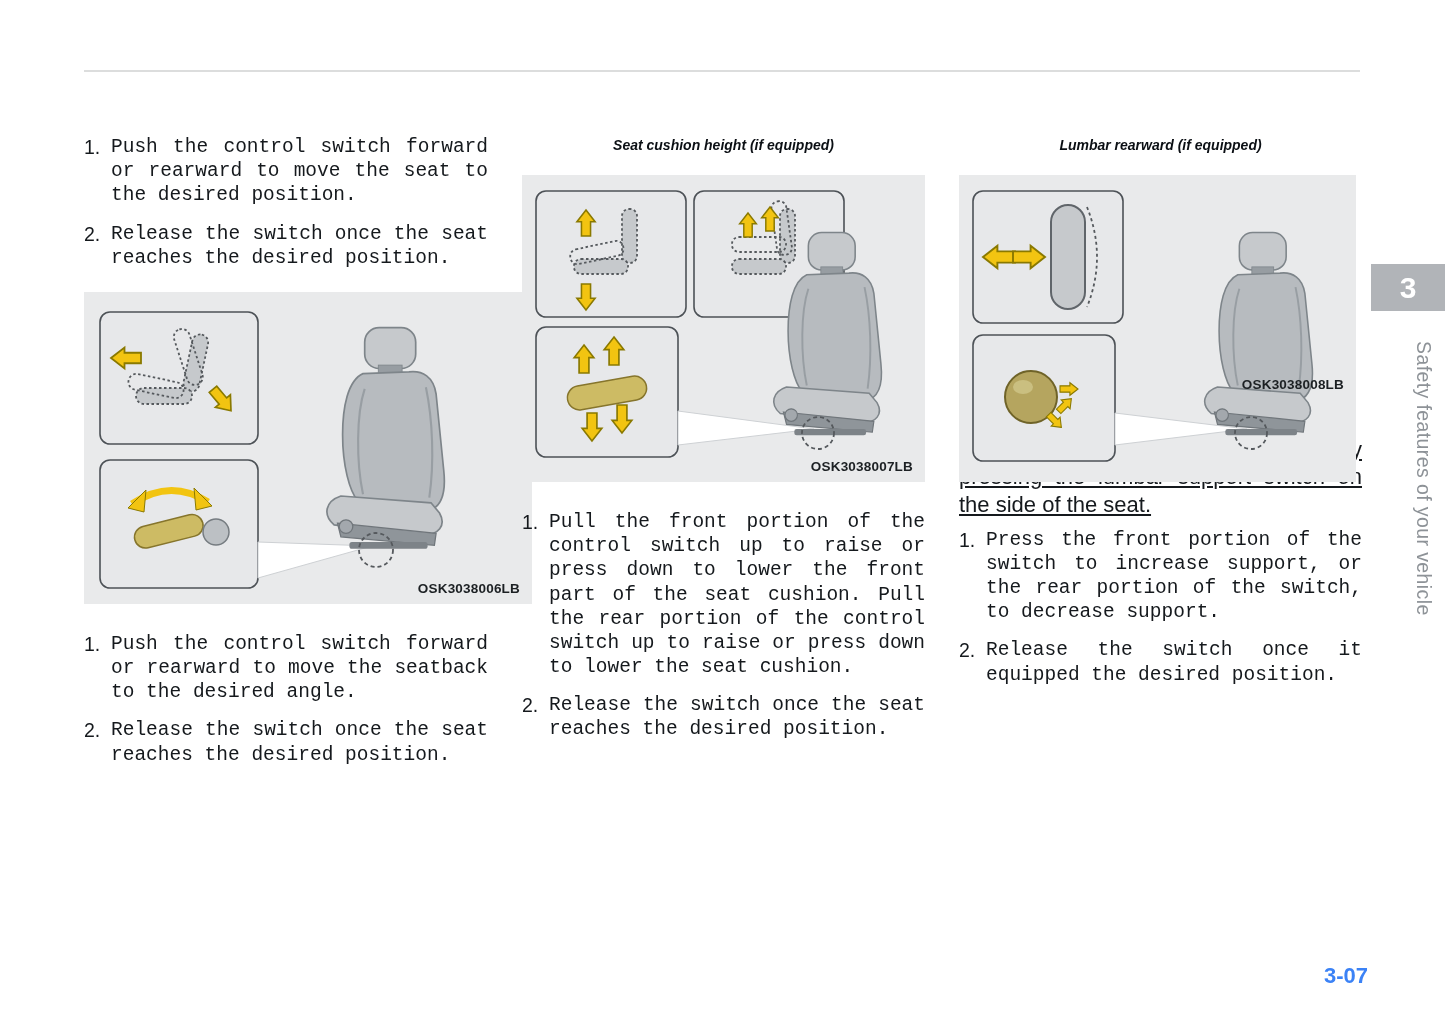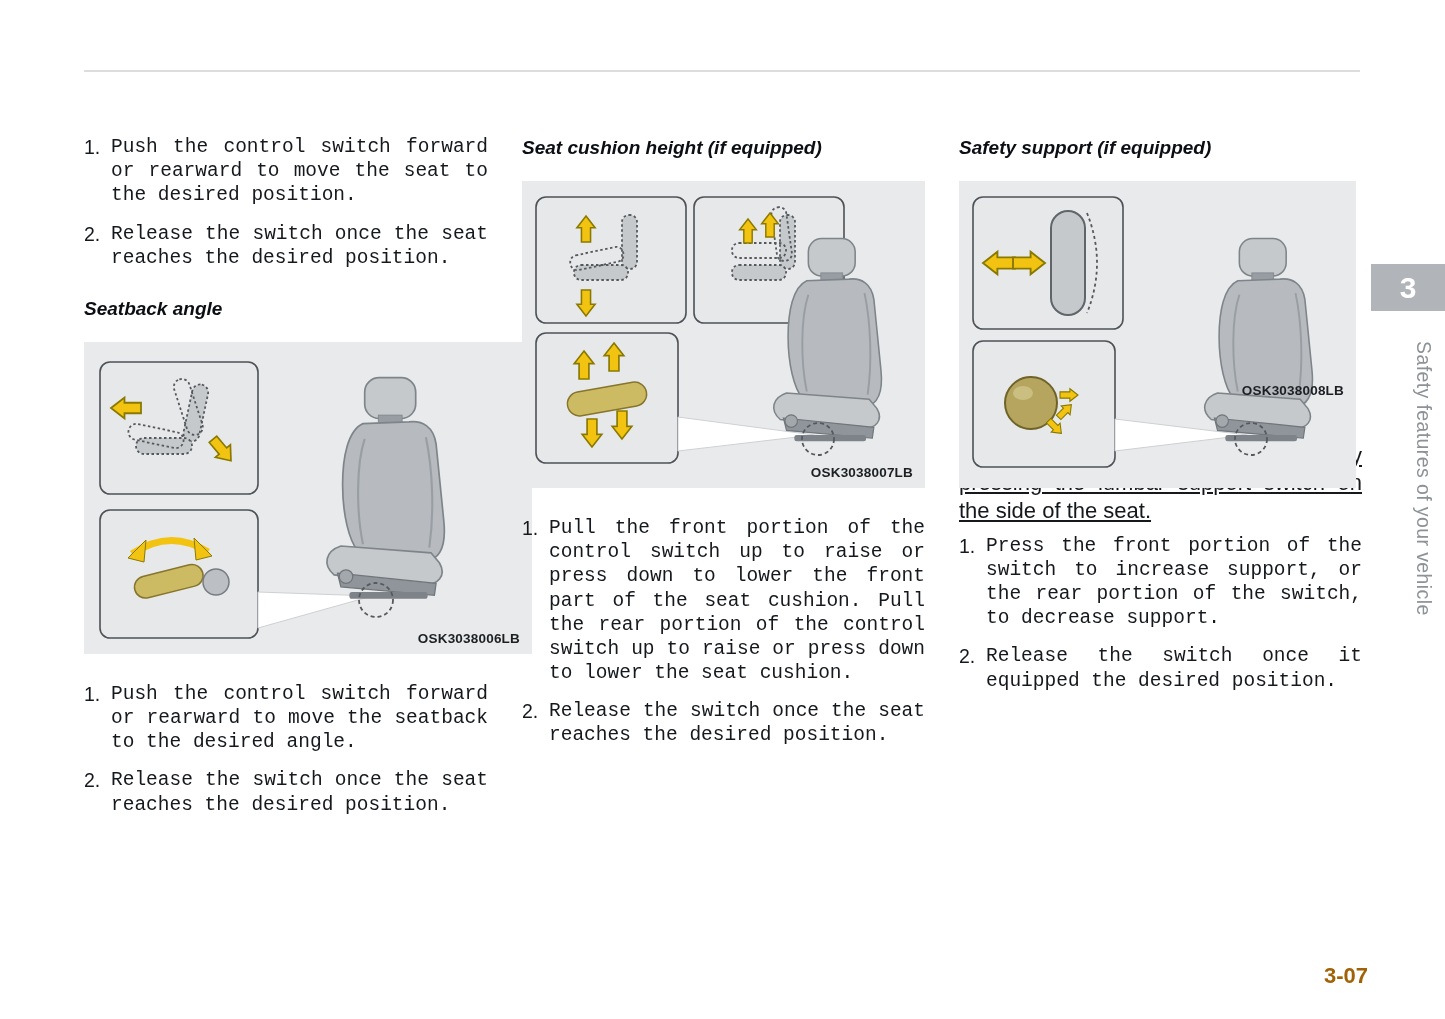--- a/index.html
+++ b/index.html
@@ -18,22 +18,22 @@
   #col1 { left:84px;  width:404px; }
   #col2 { left:522px; width:403px; }
   #col3 { left:959px; width:403px; }
 
   .num-list { display:flex; flex-direction:column; gap:14px; }
   .li { display:flex; font-size:19.5px; line-height:1.24; }
   .li .num { flex:0 0 27px; }
   .li .txt { flex:1; text-align:justify;font-family:Liberation Mono, monospace; }
 
   h2.sec {
-    font-style:italic; font-weight:bold; font-size:19px;
-    color:#0b0f14; margin-top:28px;
+    font-style:italic; font-weight:bold; font-size:14px;
+    color:#0b0f14; margin-top:28px;text-align:center;
   }
   .col h2.first { margin-top:2px; }
 
   .fig {
     position:relative; background:#e9eaeb; margin-top:22px;
   }
   .fig svg { display:block; }
   .cap {
     position:absolute; right:12px; bottom:8px;
     font-size:13.5px; font-weight:bold; color:#1c2023;
@@ -50,21 +50,21 @@
     display:flex; align-items:center; justify-content:center;
   }
   .vlabel {
     position:absolute; right:10px; top:341px;
     writing-mode:vertical-rl;
     font-size:19.5px; color:#8d9297; letter-spacing:.4px;
     white-space:nowrap;
   }
   .pageno {
     position:absolute; right:77px; bottom:30px;
-    font-size:22px; font-weight:bold; color:#a16207;
+    font-size:22px; font-weight:bold; color:#3b82f6;
   }
 </style>
 </head>
 <body>
 
 <svg width="0" height="0" style="position:absolute" aria-hidden="true">
   <defs>
     <g id="arrow">
       <polygon points="0,-10 7,-1 3.5,-1 3.5,10 -3.5,10 -3.5,-1 -7,-1" fill="#f2c411" stroke="#8a7900" stroke-width="1.2"></polygon>
     </g>
@@ -90,21 +90,20 @@
     <div class="li">
       <span class="num">1.</span>
       <span class="txt">Push the control switch forward or rearward to move the seat to the desired position.</span>
     </div>
     <div class="li">
       <span class="num">2.</span>
       <span class="txt">Release the switch once the seat reaches the desired position.</span>
     </div>
   </div>
 
-  <h2 class="sec">Seatback angle</h2>
 
   <div class="fig" style="width:448px;height:312px;">
     <svg width="404" height="312" viewBox="0 0 404 312">
       <rect width="404" height="312" fill="#e9eaeb"></rect>
 
       <rect x="16" y="20" width="158" height="132" rx="10" fill="#e7e8ea" stroke="#4d5257" stroke-width="1.6"></rect>
       <g stroke="#55595d" stroke-width="1.8" stroke-dasharray="2.5 2.5">
         <rect x="104" y="42" width="16" height="58" rx="8" fill="#c6c9cc" transform="rotate(12 112 70)"></rect>
         <rect x="96" y="36" width="16" height="58" rx="8" fill="none" transform="rotate(-18 104 64)"></rect>
         <rect x="52" y="96" width="56" height="16" rx="8" fill="#c6c9cc"></rect>
@@ -191,21 +190,21 @@
     </div>
     <div class="li">
       <span class="num">2.</span>
       <span class="txt">Release the switch once the seat reaches the desired position.</span>
     </div>
   </div>
 </div>
 
 <div class="col" id="col3">
 
-  <h2 class="sec first">Safety support (if equipped)</h2>
+  <h2 class="sec first">Lumbar rearward (if equipped)</h2>
 
   <div class="fig" style="width:397px;height:225px;">
     <svg width="397" height="307" viewBox="0 0 397 307">
       <rect width="397" height="307" fill="#e9eaeb"></rect>
 
       <rect x="14" y="16" width="150" height="132" rx="10" fill="#e7e8ea" stroke="#4d5257" stroke-width="1.6"></rect>
       <rect x="92" y="30" width="34" height="104" rx="17" fill="#c6c9cc" stroke="#60656a" stroke-width="2"></rect>
       <path d="M128,32 Q148,82 128,132" fill="none" stroke="#55595d" stroke-width="1.8" stroke-dasharray="3 3"></path>
       <use href="#arrow" transform="translate(40,82) rotate(-90) scale(1.6)"></use>
       <use href="#arrow" transform="translate(70,82) rotate(90) scale(1.6)"></use>

